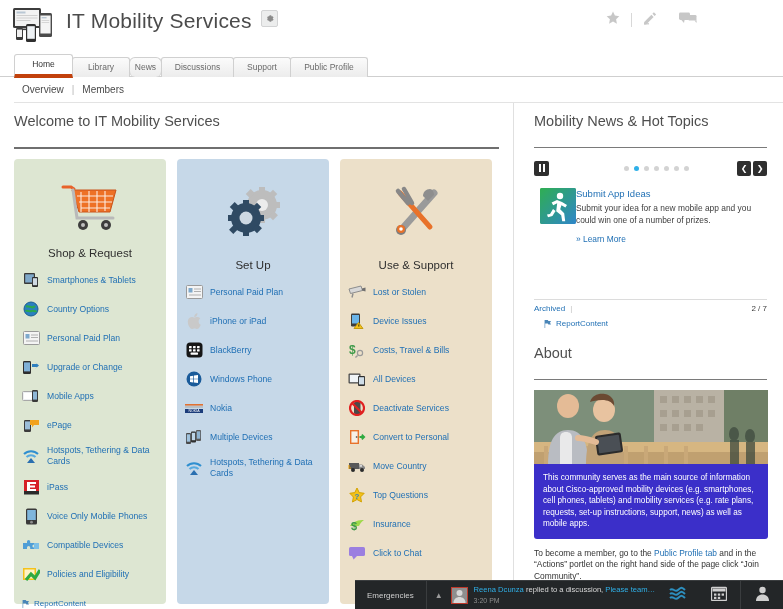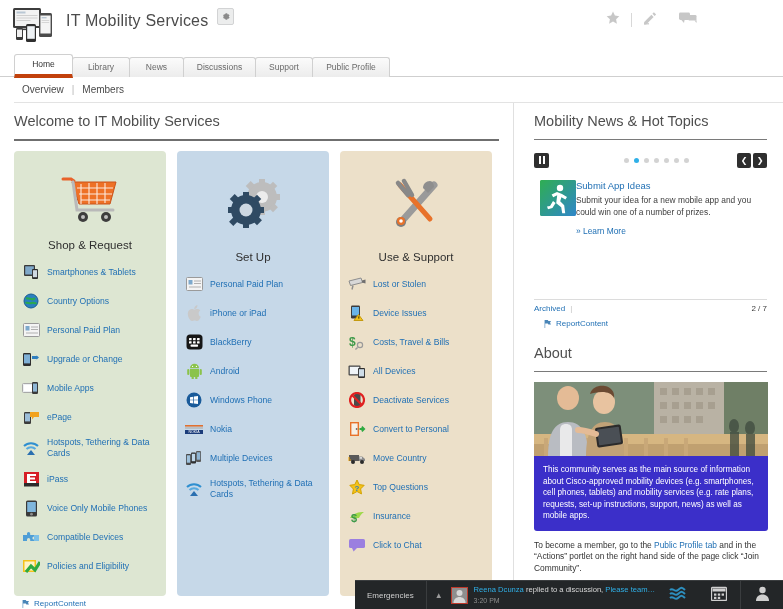--- a/index.html
+++ b/index.html
@@ -9,21 +9,21 @@
     background: #ffffff;
     overflow: hidden;
     color: #333;
   }
   .page { position: relative; width: 783px; height: 609px; background:#fff; }
 
   
   .header { position:relative; height: 52px; padding: 4px 0 0 8px; display:flex; align-items:flex-start; }
   .logo-wrap { width:48px; height:44px; margin-right:10px; position:relative; flex:none; }
   .community-title {
-    font-size: 16px; font-weight: 400; color: #4b4b4b; letter-spacing: .2px;
+    font-size: 21px; font-weight: 400; color: #4b4b4b; letter-spacing: .2px;
     line-height: 34px; white-space: nowrap;
   }
   .gear-btn {
     display:inline-flex; align-items:center; justify-content:center;
     width:17px; height:17px; background:#eceded; border:1px solid #d2d3d4;
     border-radius:2px; margin-left:9px; vertical-align: 4px; cursor:pointer;
   }
   .header-actions {
     position:absolute; right: 86px; top: 10px;
     display:flex; align-items:center; gap:10px;
@@ -39,39 +39,39 @@
   .tabs { display:flex; align-items:flex-end; height:20px; position:relative; z-index:2;}
   .tab {
     font-size: 8.5px; color:#6a6a6a; padding: 4px 0 4px 0;
     text-align:center; border:1px solid #d0d0d0; border-bottom:none;
     background: linear-gradient(#fbfbfb, #ececec);
     border-radius: 3px 3px 0 0; margin-right:-1px; cursor:pointer;
     line-height:11px;
   }
   .tab.t-home     { width: 59px; background:#ffffff; color:#333; border-bottom:4px solid #c2410c; position:relative; top:1px; }
   .tab.t-library  { width: 58px; }
-  .tab.t-news     { width: 55px; }
+  .tab.t-news     { width: 33px; border-radius: 6px; }
   .tab.t-disc     { width: 73px; }
   .tab.t-support  { width: 58px; }
   .tab.t-profile  { width: 78px; }
 
   .subnav {
     margin: 0 0 0 14px; padding: 7px 0 7px 8px; font-size:10px; color:#4a4a4a;
     display:flex; align-items:center; gap:8px; border-bottom:1px solid #e3e3e3;
   }
   .subnav .sn { cursor:pointer; }
   .subnav .sep { color:#b9b9b9; }
 
   
   .body { display:flex; height: 509px; }
   .col-left { width: 513px; padding: 10px 14px 0 14px; position:relative; }
   .col-right { width: 270px; padding: 10px 16px 0 20px; border-left:1px solid #e0e0e0; position:relative; }
 
   .section-title {
-    font-size: 14.5px; font-weight:400; color:#4f4f4f; padding-bottom: 10px;
+    font-size: 14.5px; font-weight:400; color:#4f4f4f; padding-bottom: 18px;
   }
   .rule { height:2px; background:#6f6f6f; margin-bottom: 10px; }
   .rule.thin { height:1px; background:#7a7a7a; }
 
   
   .panels { display:flex; gap: 11px; }
   .panel { width: 152px; border-radius: 4px; padding: 12px 8px 10px 8px; position:relative; }
   .panel.shop  { background:#dde6d2; min-height: 420px; }
   .panel.setup { background:#c6d8e8; min-height: 350px; }
   .panel.use   { background:#ece0c9; min-height: 400px; }
@@ -441,35 +441,20 @@
                     <rect x="3" y="7.3" width="2.6" height="2.2" rx=".5"></rect>
                     <rect x="7" y="7.3" width="2.6" height="2.2" rx=".5"></rect>
                     <rect x="11" y="7.3" width="2.6" height="2.2" rx=".5"></rect>
                     <rect x="4.5" y="10.6" width="7.6" height="2.2" rx=".8"></rect>
                   </g>
                 </svg>
             </span>
             <span class="lbl">BlackBerry</span>
           </div>
 
-          <div class="plink">
-            <span class="ic">
-              <svg width="15" height="16" viewBox="0 0 15 16" fill="#8bc34a">
-                  <path d="M3 6h9v7a1 1 0 01-1 1H4a1 1 0 01-1-1z"></path>
-                  <rect x=".2" y="6" width="2.2" height="6" rx="1.1"></rect>
-                  <rect x="12.6" y="6" width="2.2" height="6" rx="1.1"></rect>
-                  <rect x="4.6" y="13.4" width="2.2" height="4" rx="1.1"></rect>
-                  <rect x="8.2" y="13.4" width="2.2" height="4" rx="1.1"></rect>
-                  <path d="M3 5.2a4.5 4.5 0 019 0z"></path>
-                  <circle cx="5.6" cy="3.4" r=".6" fill="#fff"></circle>
-                  <circle cx="9.4" cy="3.4" r=".6" fill="#fff"></circle>
-                </svg>
-            </span>
-            <span class="lbl">Android</span>
-          </div>
 
           <div class="plink">
             <span class="ic">
               <svg width="16" height="16" viewBox="0 0 16 16">
                   <circle cx="8" cy="8" r="7.5" fill="#1a5b9a"></circle>
                   <g fill="#fff">
                     <path d="M4 5.2l3.3-.5v3.1H4z"></path>
                     <path d="M8 4.6l4-.6v3.8H8z"></path>
                     <path d="M4 8.3h3.3v3.1L4 10.9z"></path>
                     <path d="M8 8.3h4v3.8l-4-.6z"></path>

